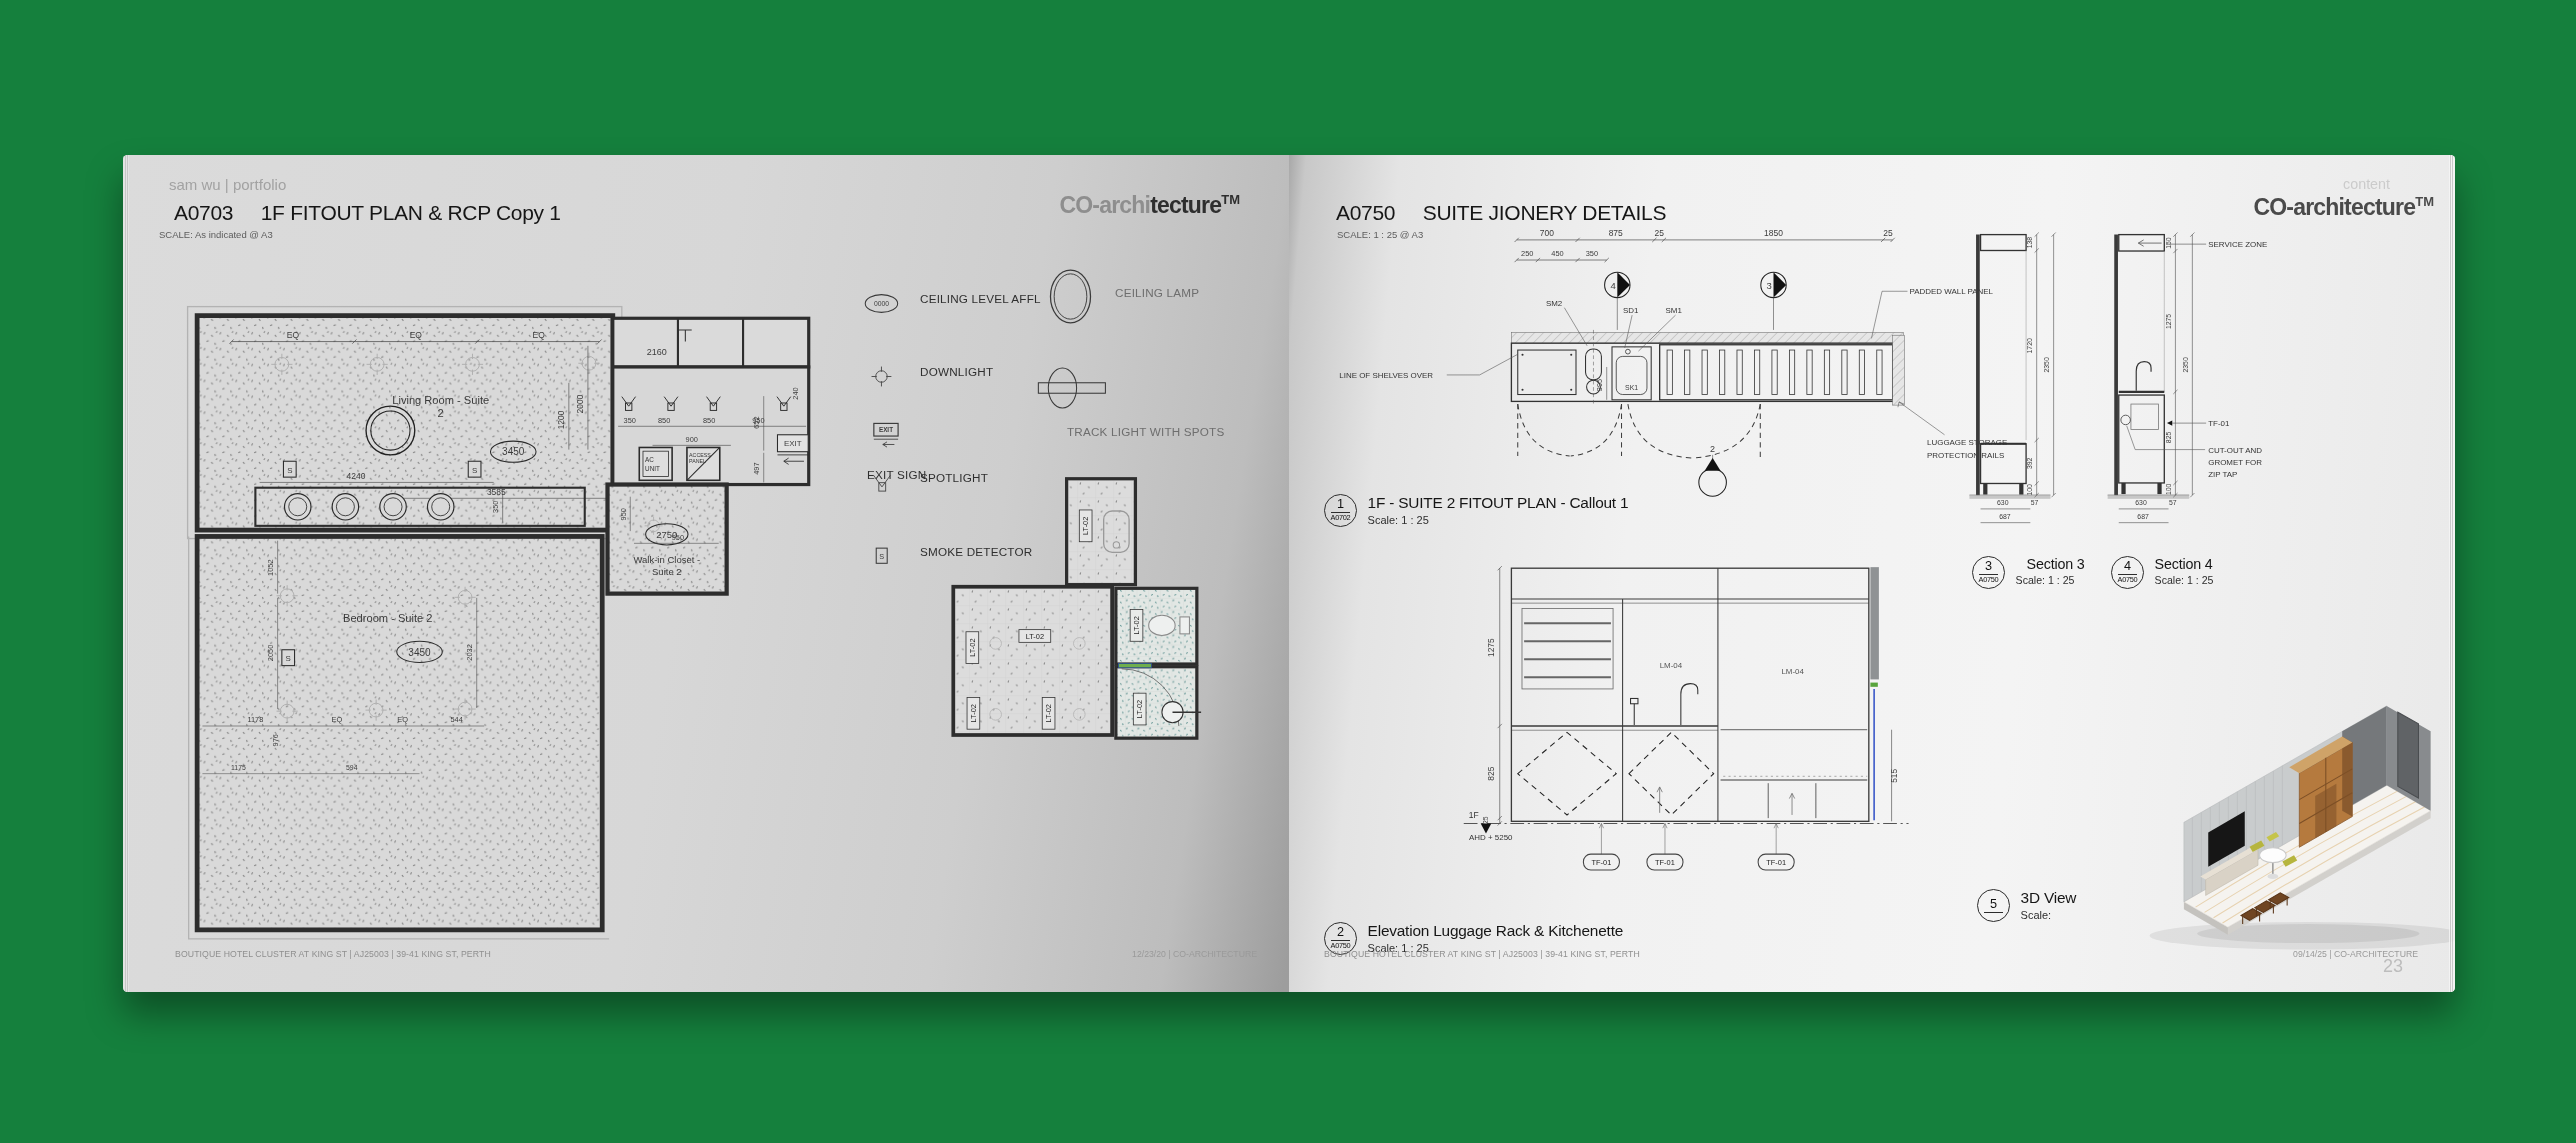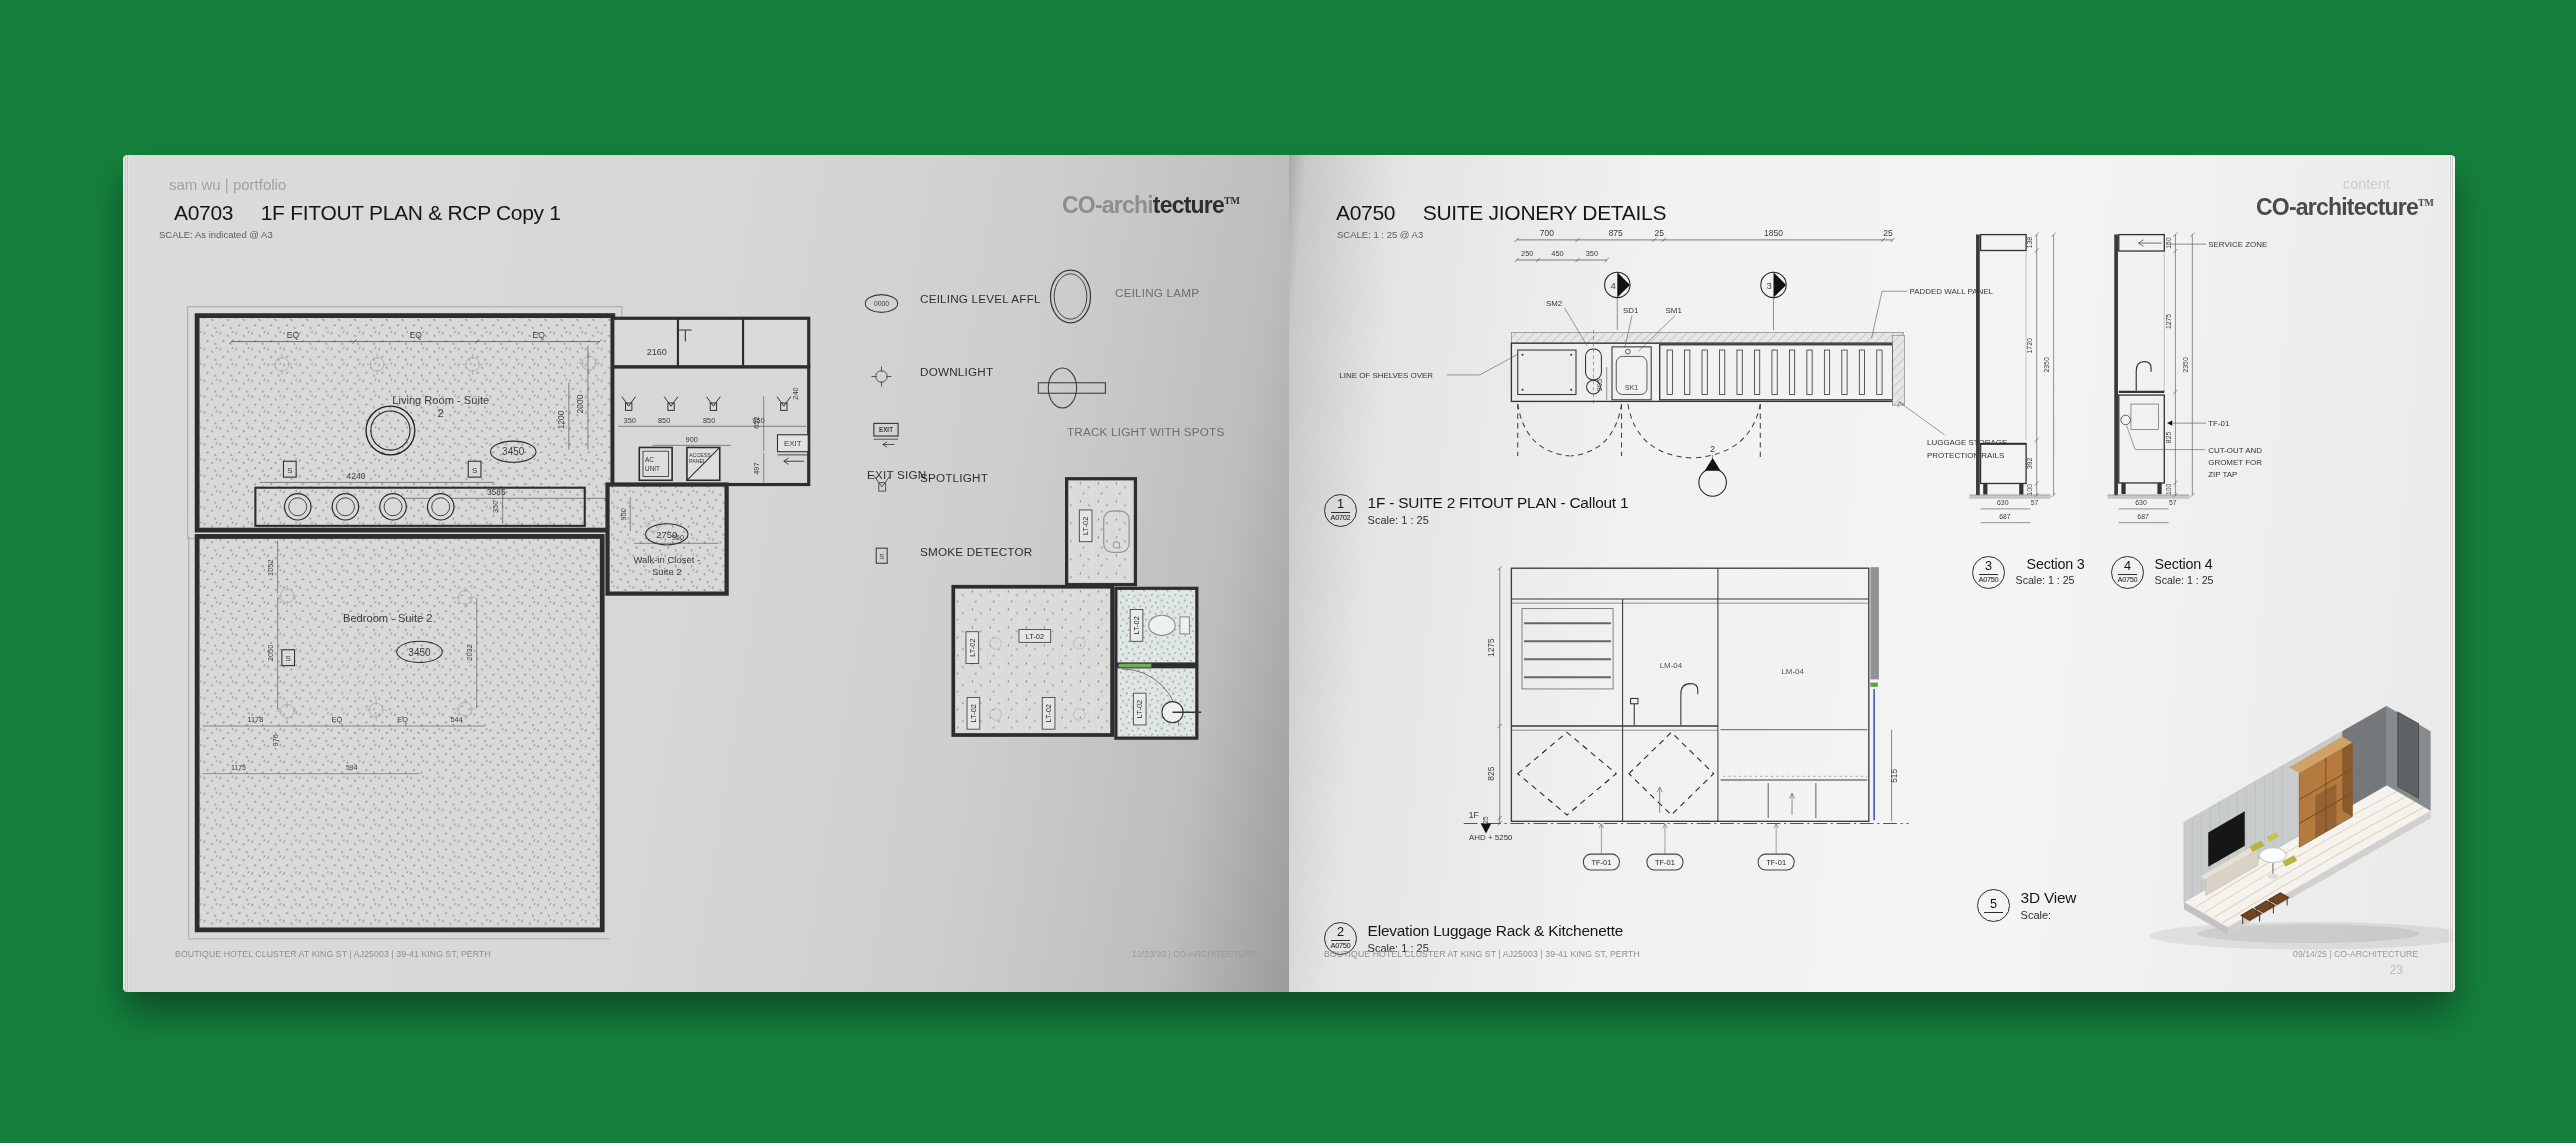--- a/index.html
+++ b/index.html
@@ -7,28 +7,28 @@
   .book{position:absolute;left:123px;top:155px;width:2332px;height:837px;display:flex;filter:drop-shadow(0 22px 18px rgba(0,0,0,.38));}
   .page{position:relative;width:1166px;height:837px;overflow:hidden;}
   .page.left{background:linear-gradient(99deg,#dbdbdb 0%,#d7d7d7 48%,#cecece 72%,#bdbdbd 90%,#9d9d9d 99.5%);border-radius:4.2px 0 0 4.2px;}
   .page.right{background:linear-gradient(95deg,#a8a8a8 0%,#c8c8c8 1.4%,#e4e4e4 9%,#f1f1f1 30%,#f4f4f4 62%,#e9e9e9 100%);border-radius:0 4.2px 4.2px 0;}
   .page.left::after{content:'';position:absolute;left:0;top:0;bottom:0;width:6.4px;background:repeating-linear-gradient(to right,#e9e9e9 0 1.6px,#bcbcbc 1.6px 2.6px);opacity:.65;}
   .page.right::after{content:'';position:absolute;right:0;top:0;bottom:0;width:6.4px;background:repeating-linear-gradient(to left,#f6f6f6 0 1.6px,#c2c2c2 1.6px 2.6px);opacity:.8;}
   .eyebrow{position:absolute;left:46px;top:21px;font-size:15px;color:#a2a2a2;}
   .sheet-row{position:absolute;left:51px;top:46px;display:flex;gap:27.5px;font-size:21px;color:#161616;letter-spacing:-0.3px;}
   .scale-note{position:absolute;left:36px;top:74px;font-size:9.5px;color:#5c5c5c;}
   .brand{position:absolute;font-size:23px;font-weight:bold;letter-spacing:-0.8px;white-space:nowrap;}
-  .brand sup{font-size:10px;font-weight:bold;letter-spacing:0;font-family:Liberation Serif, serif;}
+  .brand sup{font-size:13px;font-weight:bold;letter-spacing:0;}
   .brand .ba{color:#8e8e8e;}
   .brand .bb{color:#2e2e2e;}
   .brand.right-brand{color:#4a4a4a;}
   .corner-tag{position:absolute;right:65px;top:21px;font-size:14.3px;color:#cbcbcb;}
   .footer-proj{position:absolute;bottom:33px;font-size:8.7px;color:#8f8f8f;letter-spacing:0.1px;white-space:nowrap;}
   .footer-date{position:absolute;bottom:33px;font-size:8.7px;color:#9a9a9a;white-space:nowrap;}
-  .page-no{position:absolute;right:52px;bottom:15px;font-size:12px;color:#bdbdbd;}
+  .page-no{position:absolute;right:52px;bottom:15px;font-size:18px;color:#bdbdbd;}
   .plan-svg{position:absolute;left:0;top:0;}
   svg text{font-family:"Liberation Sans",sans-serif;}
   .dim{font-size:16px;fill:#3c3c3c;text-anchor:middle;}
   .dimsm{font-size:13px;fill:#3c3c3c;text-anchor:middle;}
   .room{font-size:21px;fill:#3a3a3a;text-anchor:middle;}
   .tag{font-size:14px;fill:#222;text-anchor:middle;}
   .rlab{font-size:15px;fill:#333;}
   .rlabe{font-size:15px;fill:#333;text-anchor:end;}
   .lrow{position:absolute;display:flex;align-items:flex-start;gap:18px;}
   .llab{font-size:11.7px;color:#2f2f2f;letter-spacing:0.2px;white-space:nowrap;}

